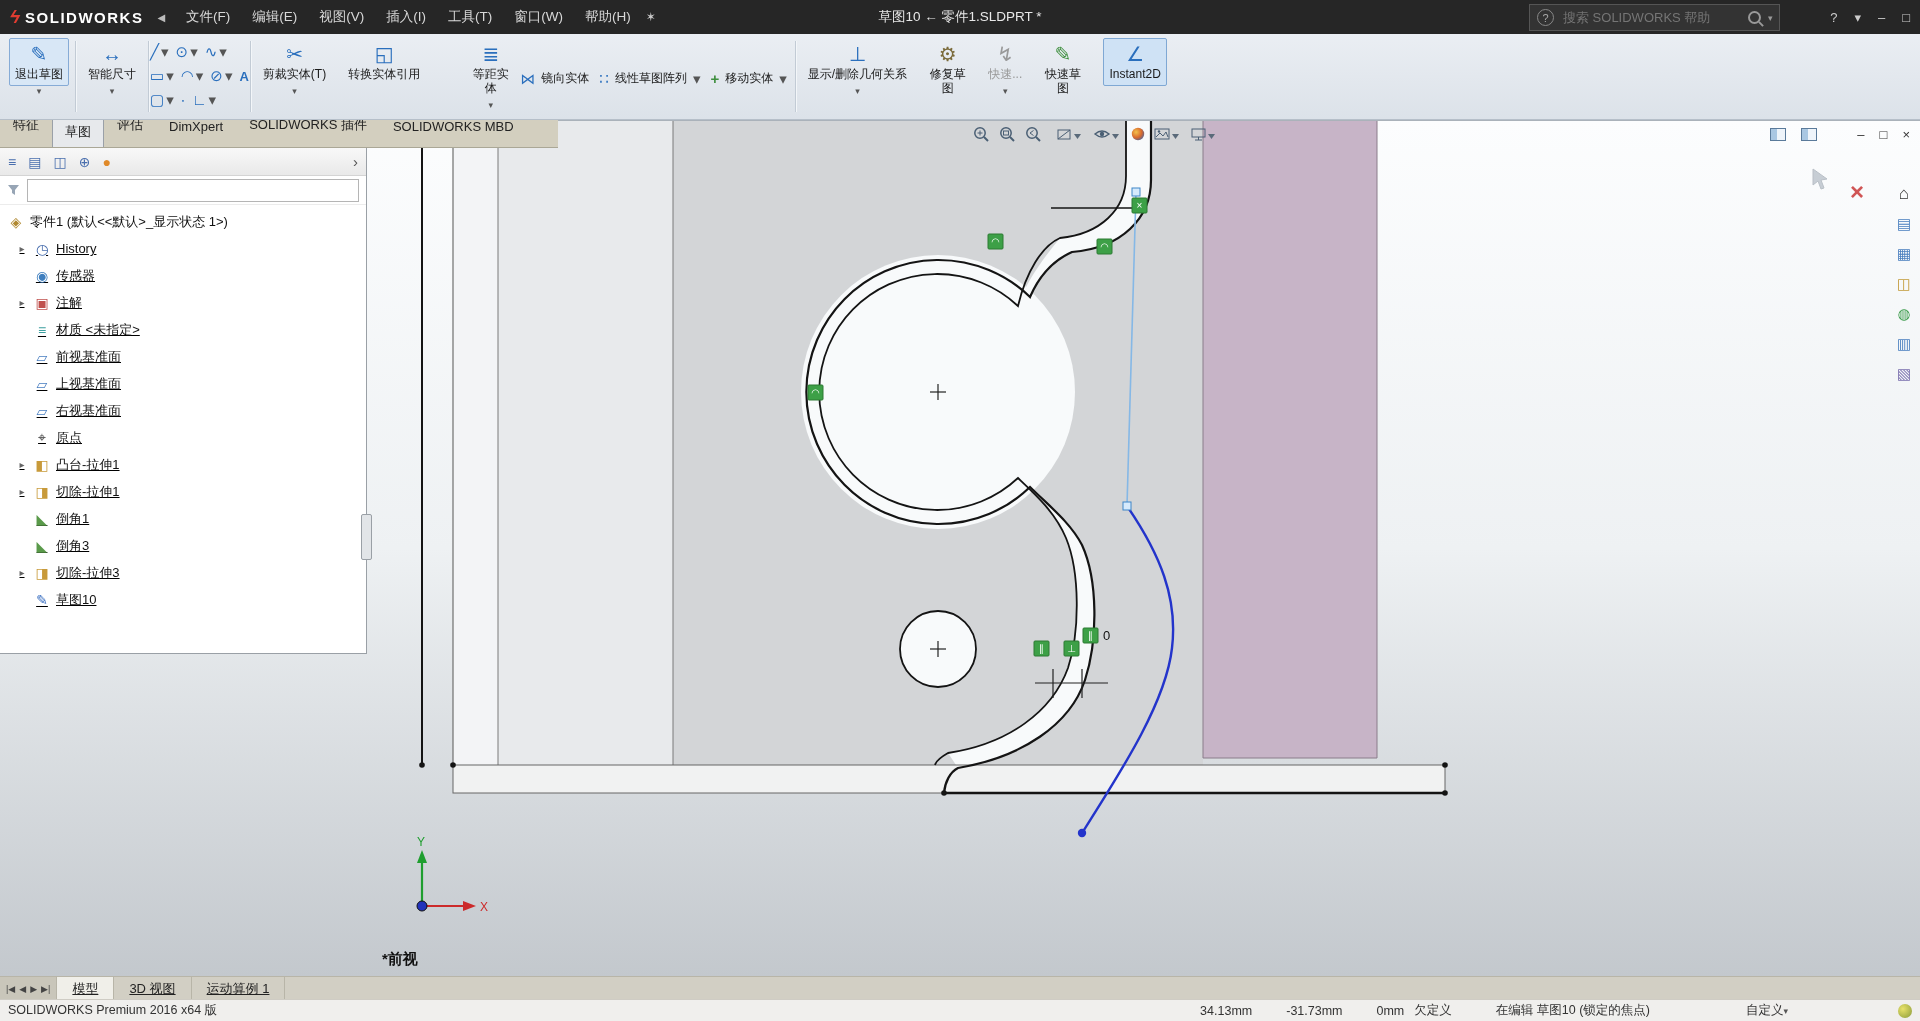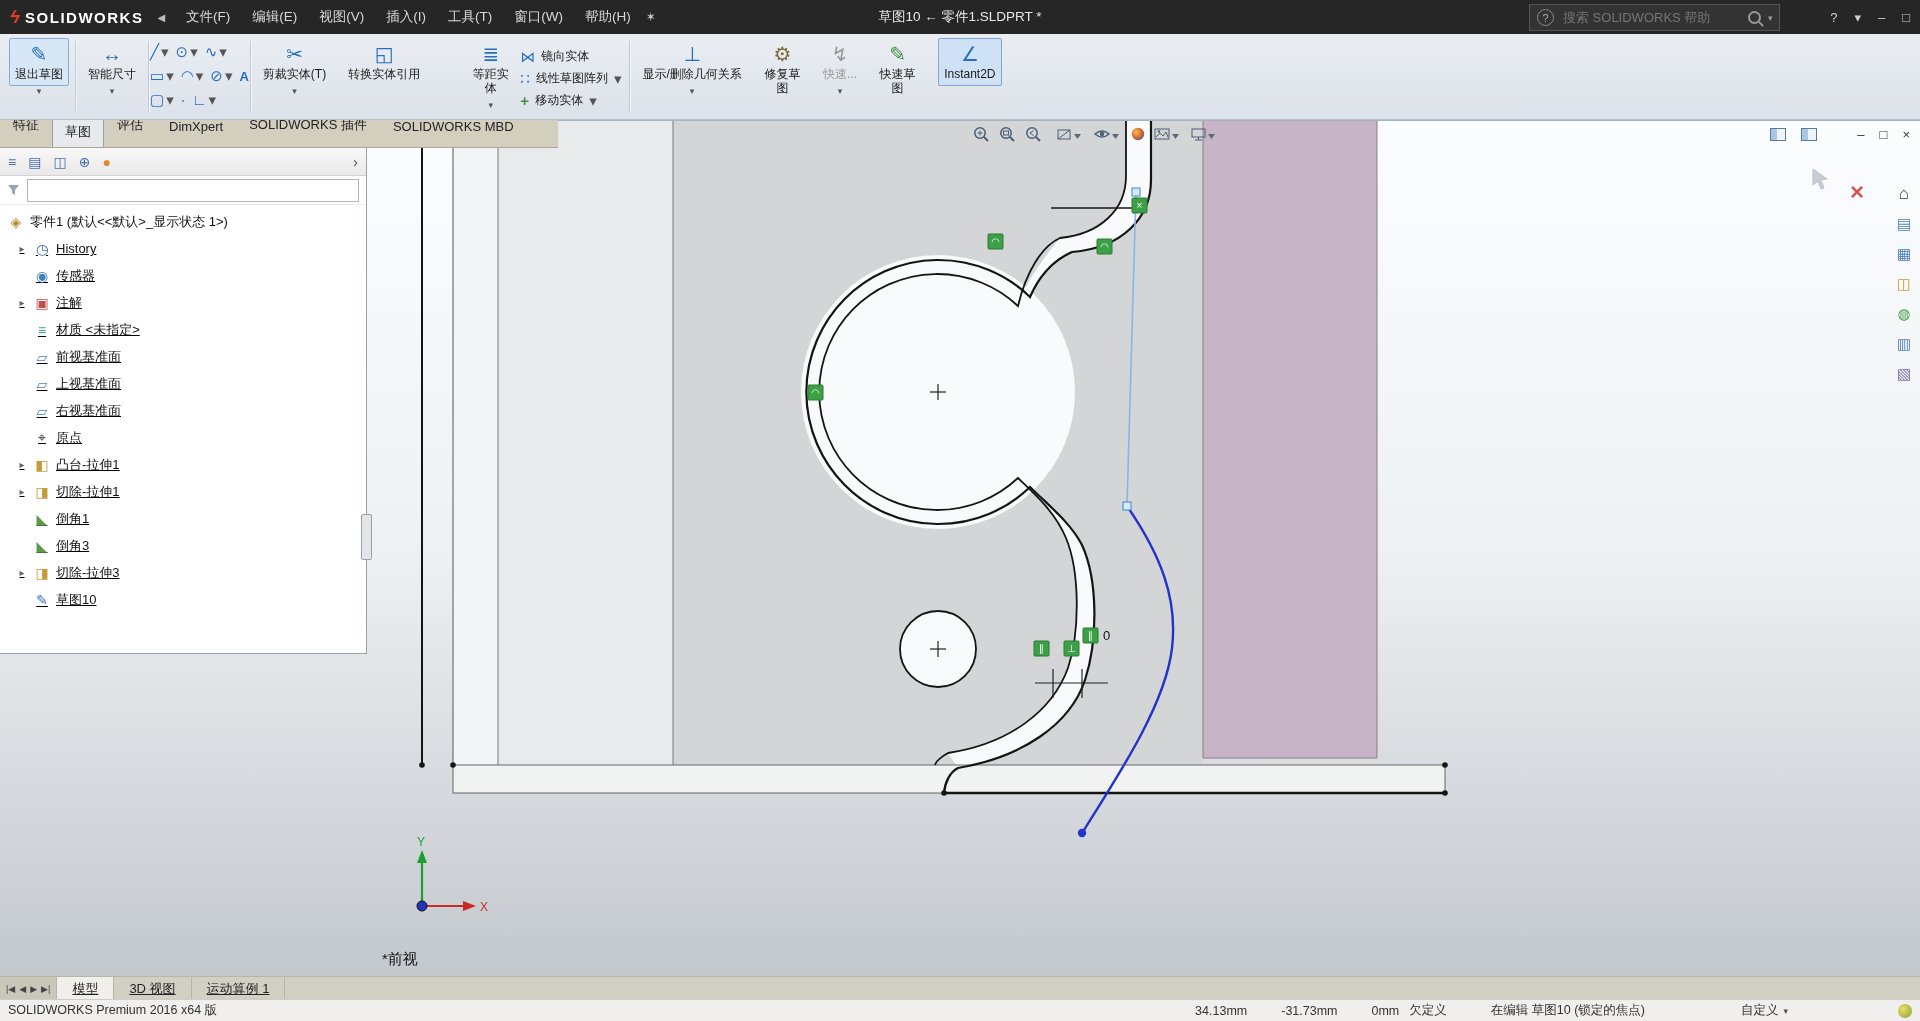--- a/index.html
+++ b/index.html
@@ -42,21 +42,21 @@
   .rbtn.exit{background:#d8e7f6;border-color:#86abd6;}
   .rbtn.active{background:#cfe2f5;border-color:#7fa8d4;}
   .rbtn.disabled{color:#999;}
   .rcaret{font-size:9px;color:#555;line-height:10px;}
   .w2{width:3.1em;}
   .grid3{display:flex;flex-direction:column;gap:2px;padding-top:5px;}
   .grow{display:flex;align-items:center;gap:7px;height:22px;}
   .sg-item{display:flex;align-items:center;gap:2px;}
   .sg-item i{font-style:normal;font-size:15px;line-height:16px;}
   .sg-caret{font-size:8px;color:#555;}
-  .stack{display:flex;flex-direction:column;justify-content:center;gap:4px;padding-top:4px;}
+  .stack{display:flex;flex-direction:row;justify-content:center;gap:10px;padding-top:4px;}
   .srow{display:flex;align-items:center;gap:6px;font-size:12px;color:#1a1a1a;}
   .srow i{font-style:normal;font-size:15px;}
 
   
   .tabstrip{position:absolute;top:120px;left:0;width:558px;height:28px;background:#d3cfbf;
     border-bottom:1px solid #aaa796;display:flex;align-items:flex-end;font-size:13px;z-index:25;
     box-sizing:border-box;}
   .tab{padding:13px 13px;color:#222;}
   .tab.active{background:#e7e9ec;border:1px solid #9aa0a8;border-bottom:none;padding:4px 12px 6px;}
 
@@ -98,35 +98,35 @@
   .trow{display:flex;align-items:center;height:27px;padding-left:7px;gap:5px;}
   .trow.child{padding-left:16px;text-decoration:underline;}
   .tcaret{width:12px;font-size:10px;color:#666;text-align:center;flex:0 0 auto;}
   .tcaret.exp::before{content:"▸";}
   .ticon{width:18px;text-align:center;font-size:14px;flex:0 0 auto;}
   .tlabel{color:#111;white-space:nowrap;}
   .split-handle{position:absolute;left:361px;top:514px;width:9px;height:44px;background:#e2e5e8;
     border:1px solid #9aa0a6;border-radius:2px;z-index:16;}
 
   
-  .view-label{position:absolute;left:382px;top:950px;font-size:15px;color:#111;font-weight:400;z-index:10;}
+  .view-label{position:absolute;left:382px;top:950px;font-size:15px;color:#111;font-weight:700;z-index:10;}
   .bottom-bar{position:absolute;top:976px;left:0;right:0;height:23px;background:#d2cfc4;
     border-top:1px solid #b8b5a8;display:flex;align-items:stretch;font-size:13px;z-index:30;}
   .nav-arrows{display:flex;align-items:center;gap:4px;padding:0 6px;font-size:9px;color:#444;
     background:#c9c6ba;border-right:1px solid #b8b5a8;}
   .btab{padding:2px 15px;display:flex;align-items:center;border-right:1px solid #b8b5a8;color:#222;text-decoration:underline;}
   .btab.active{background:#f0efe9;}
   .statusbar{position:absolute;top:999px;left:0;right:0;height:22px;background:#f0efed;
     border-top:1px solid #cfccc4;display:flex;align-items:center;font-size:12.5px;color:#333;
     padding:0 8px;box-sizing:border-box;z-index:30;}
   .sb-right{display:flex;align-items:center;margin-left:auto;gap:0;}
   .sb-right>*{margin-left:34px;}
   .sb-state{margin-left:10px;}
   .sb-editing{margin-left:44px;}
-  .sb-custom{display:flex;align-items:center;gap:5px;margin-left:96px;}
+  .sb-custom{display:flex;align-items:center;margin-left:96px;}
   .sb-caret{font-size:9px;color:#555;}
   .sb-globe{width:14px;height:14px;border-radius:50%;margin-left:110px;
     background:radial-gradient(circle at 35% 35%,#e8e26a,#8a9a3a);}
 
   
   [data-icon]::before{font-style:normal;}
   [data-icon="caret"]::before{content:"▾";}
   [data-icon="exit-sketch"]::before{content:"✎";color:#2a6fbd;}
   [data-icon="smart-dimension"]::before{content:"↔";color:#2a6fbd;}
   [data-icon="line"]::before{content:"╱";color:#2a6fbd;}

